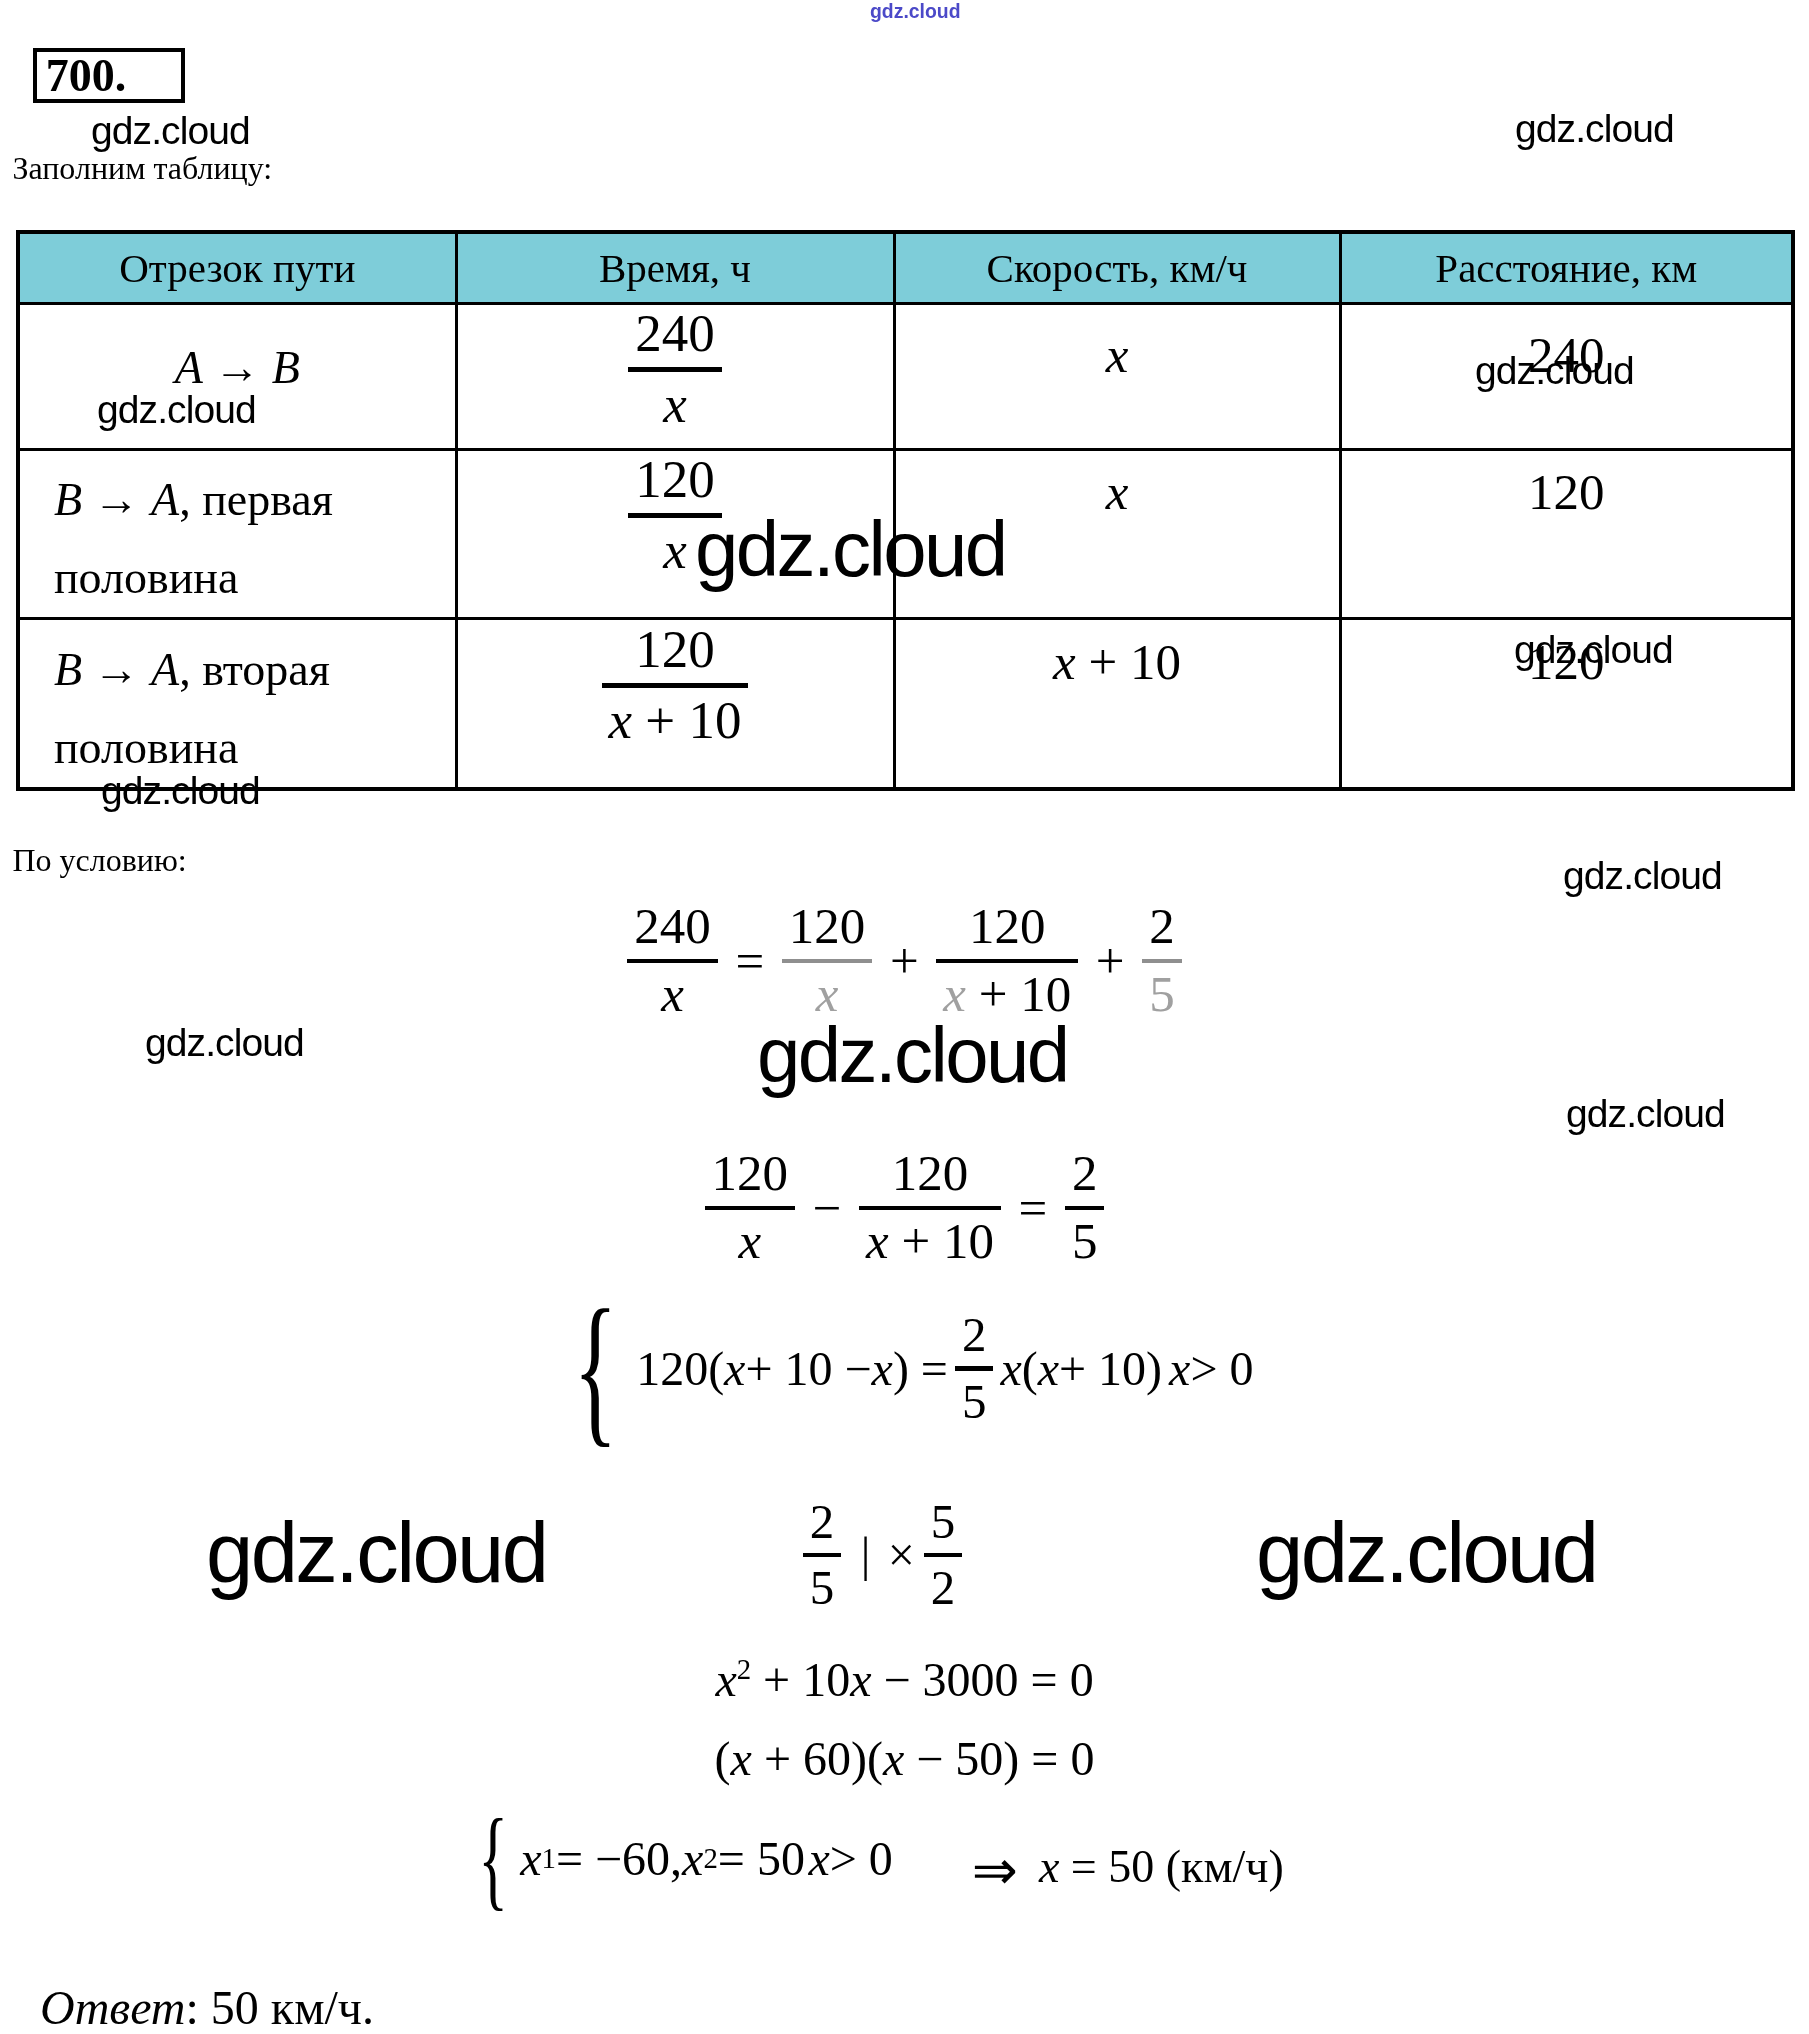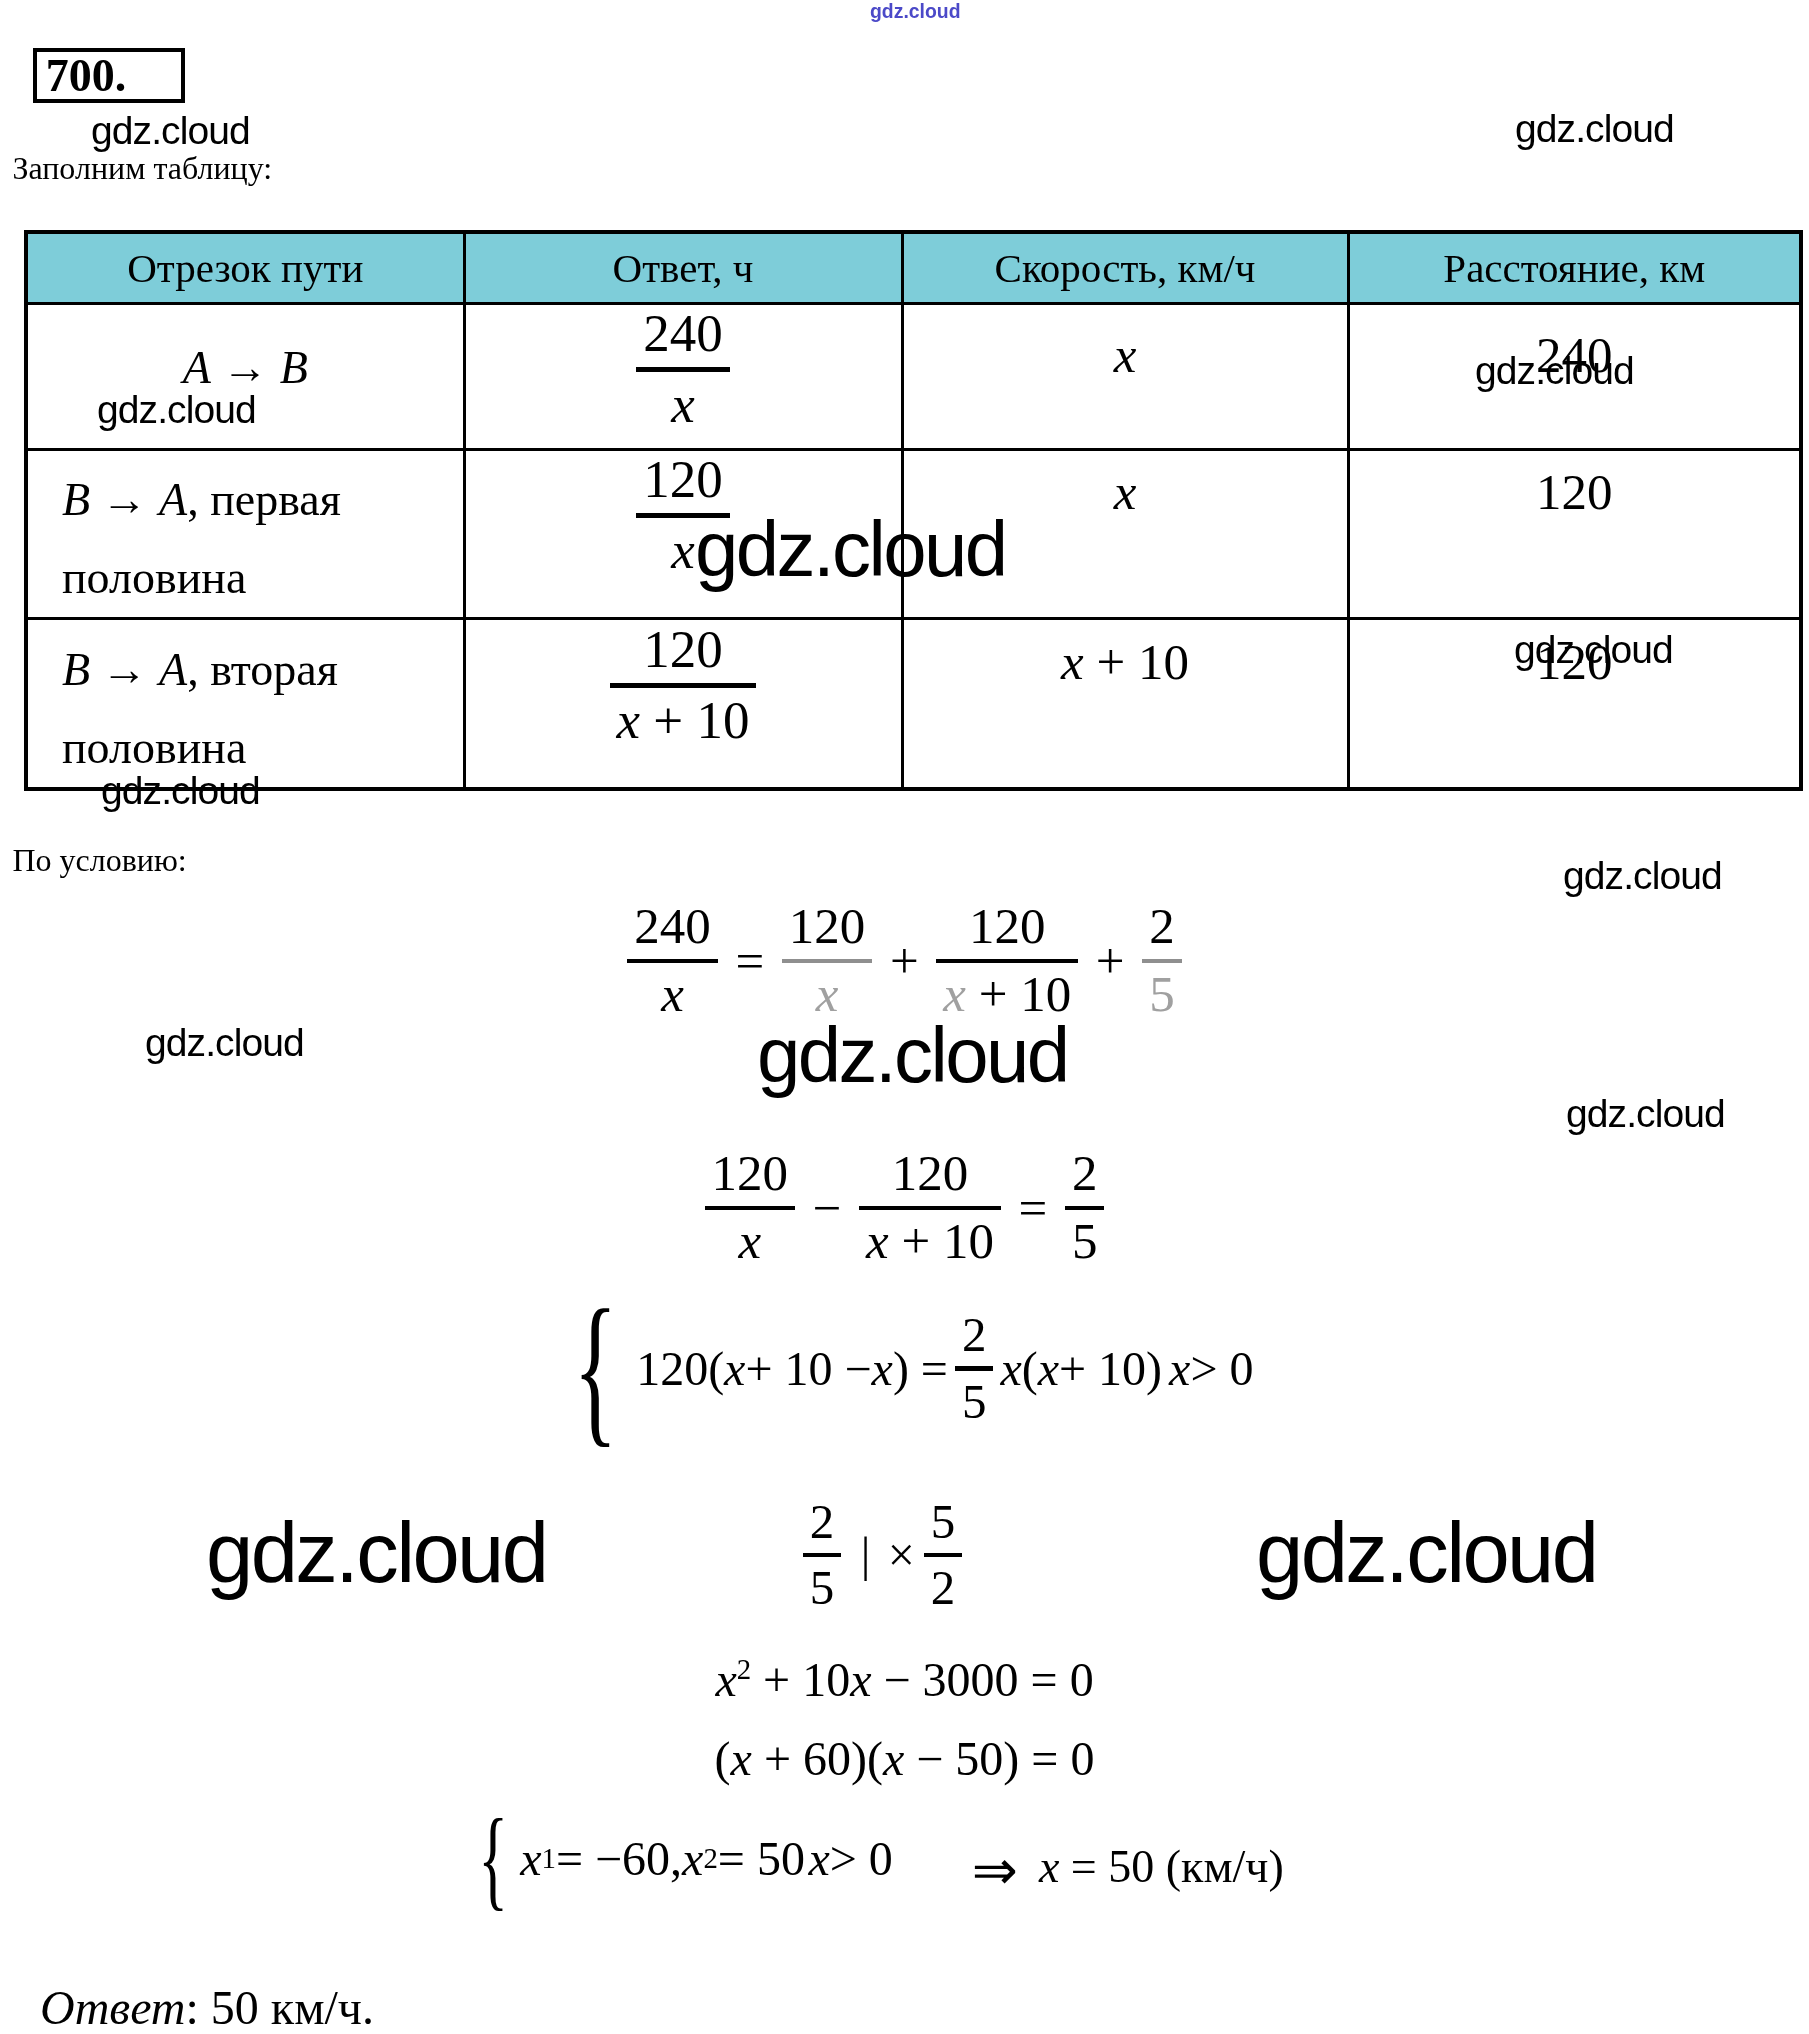--- a/index.html
+++ b/index.html
@@ -20,21 +20,21 @@
   .problem-box {
     position:absolute; left:33px; top:48px; width:152px; height:55px;
     border:4.4px solid #000; box-sizing:border-box;
     display:flex; align-items:center; padding-left:8.8px;
     font-weight:bold; font-size:46px;
   }
   
   .lbl {position:absolute; font-size:32px; line-height:1.15; white-space:nowrap;}
   
   table.t {
-    position:absolute; left:24px; top:230px; width:1776px;
+    position:absolute; left:16px; top:230px; width:1776px;
     border-collapse:collapse; table-layout:fixed;
     border:4.4px solid #000;
   }
   table.t th, table.t td {
     border:3.5px solid #000; box-sizing:border-box;
     vertical-align:top; padding:0; overflow:visible;
   }
   table.t th {
     background:#7ecdd9; font-size:41px; font-weight:normal;
     text-align:center; vertical-align:middle; height:71px;
@@ -111,21 +111,21 @@
   <table class="t">
     <colgroup>
       <col style="width:438px">
         <col style="width:438px">
         <col style="width:446px">
         <col style="width:453px">
     </colgroup>
     <tbody>
       <tr>
         <th>Отрезок пути</th>
-        <th>Ответ, ч</th>
+        <th>Время, ч</th>
         <th>Скорость, км/ч</th>
         <th>Расстояние, км</th>
       </tr>
       <tr class="r1">
         <td class="seg center">
           <i>A</i><span> → </span><i>B</i>
         </td>
         <td class="frac-cell">
           <span class="frac f60">
             <span class="num">240</span>

